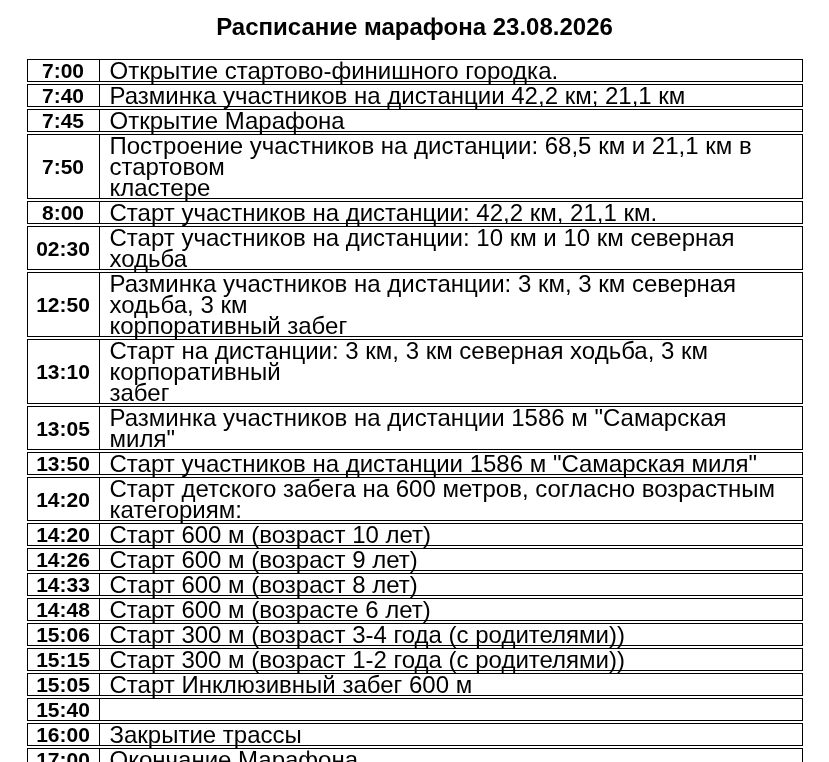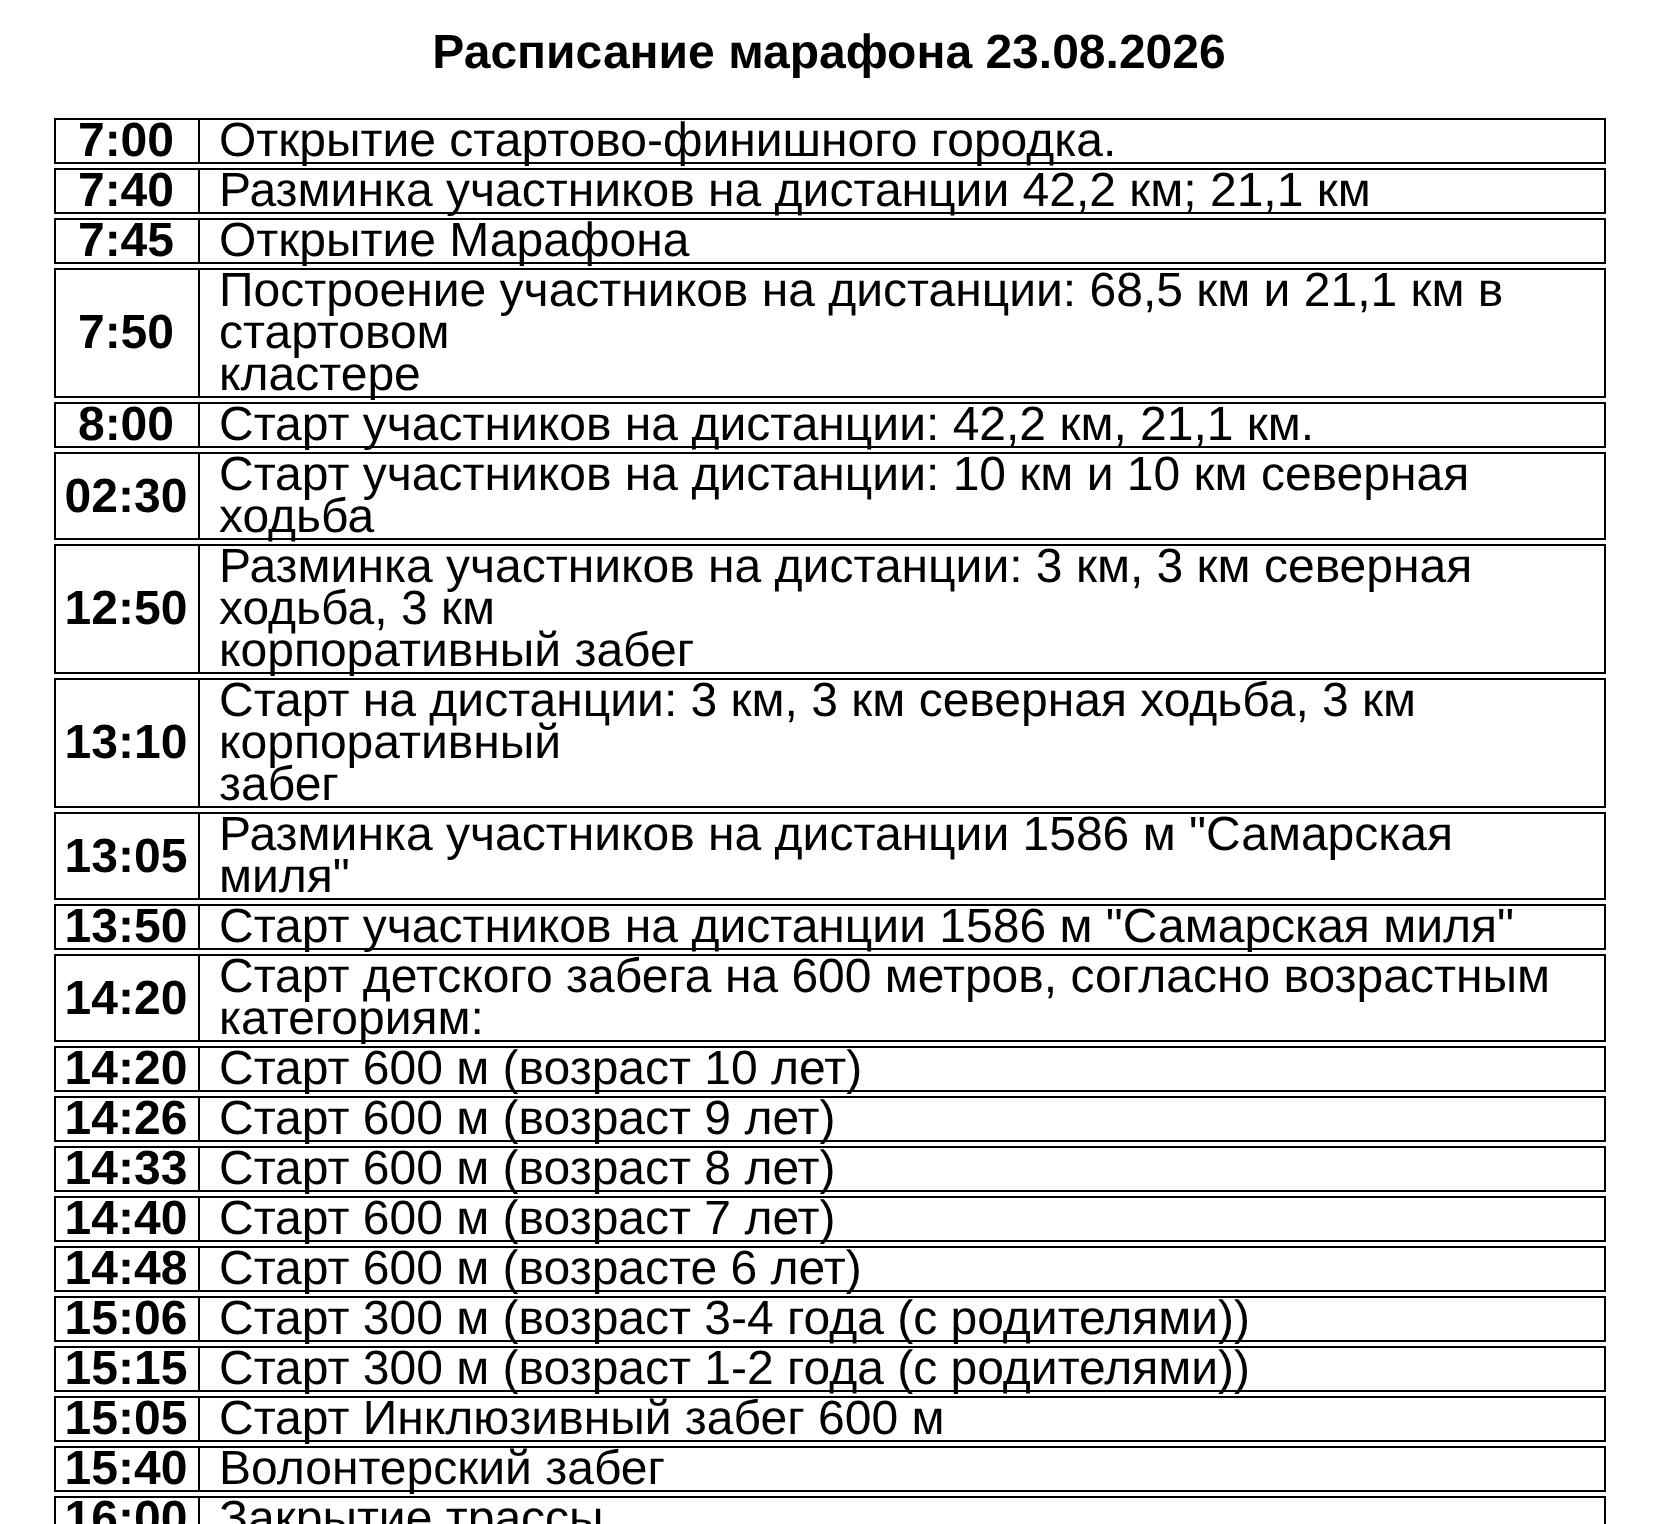--- a/index.html
+++ b/index.html
@@ -36,21 +36,21 @@
     background: #ffffff;
   }
   .time-cell {
     flex: 0 0 71px;
     width: 71px;
     border-right: 1.5px solid #000000;
     display: flex;
     align-items: center;
     justify-content: center;
     font-weight: bold;
-    font-size: 24px;
+    font-size: 21px;
     line-height: 21px;
     text-align: left;
   }
   .event-cell {
     flex: 1 1 auto;
     display: flex;
     align-items: center;
     padding: 0 8px 0 10px;
     font-size: 24px;
     line-height: 21px;
@@ -130,24 +130,20 @@
   <div class="row">
     <div class="time-cell">14:26</div>
     <div class="event-cell">Старт 600 м (возраст 9 лет)</div>
   </div>
 
   <div class="row">
     <div class="time-cell">14:33</div>
     <div class="event-cell">Старт 600 м (возраст 8 лет)</div>
   </div>
 
-  <div class="row">
-    <div class="time-cell">14:40</div>
-    <div class="event-cell">Старт 600 м (возраст 7 лет)</div>
-  </div>
 
   <div class="row">
     <div class="time-cell">14:48</div>
     <div class="event-cell">Старт 600 м (возрасте 6 лет)</div>
   </div>
 
 
   <div class="row">
     <div class="time-cell">15:06</div>
     <div class="event-cell">Старт 300 м (возраст 3-4 года (с родителями))</div>
@@ -158,21 +154,20 @@
     <div class="event-cell">Старт 300 м (возраст 1-2 года (с родителями))</div>
   </div>
 
   <div class="row">
     <div class="time-cell">15:05</div>
     <div class="event-cell">Старт Инклюзивный забег 600 м</div>
   </div>
 
   <div class="row">
     <div class="time-cell">15:40</div>
-    <div class="event-cell">Волонтерский забег</div>
   </div>
 
   <div class="row">
     <div class="time-cell">16:00</div>
     <div class="event-cell">Закрытие трассы</div>
   </div>
 
   <div class="row">
     <div class="time-cell">17:00</div>
     <div class="event-cell">Окончание Марафона</div>

